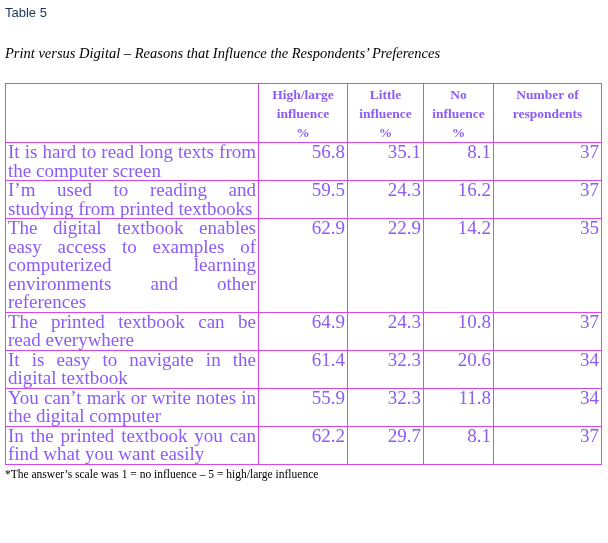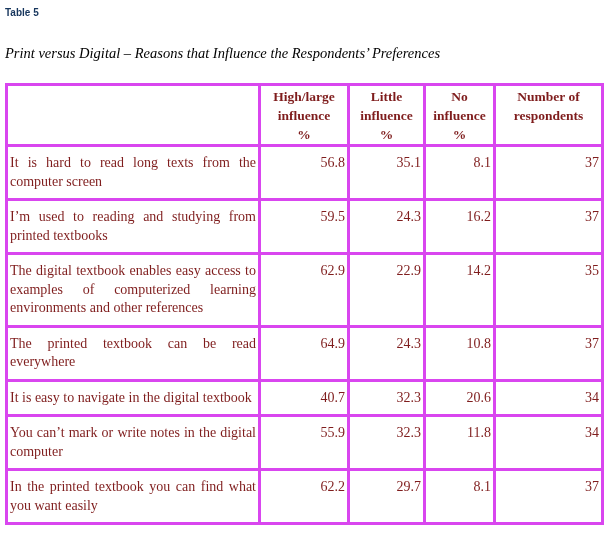--- a/index.html
+++ b/index.html
@@ -13,61 +13,61 @@
     height: 543px;
     background: #ffffff;
     box-sizing: border-box;
     padding: 3px 6px 0 5px;
     overflow: hidden;
     font-family: "Liberation Serif", serif;
     color: #000000;
   }
   .caption {
     font-family: "Liberation Sans", sans-serif;
-    font-weight: bold;
-    font-size: 10px;
+    font-weight: normal;
+    font-size: 13px;
     line-height: 20px;
     color: #17365D;
   }
   .subtitle {
     font-family: "Liberation Serif", serif;
     font-style: italic;
     font-size: 14.5px;
     line-height: 18px;
     margin-top: 21px;
     color: #000000;
   }
   table.data-table {
     border-collapse: collapse;
     table-layout: fixed;
     width: 596px;
     margin-top: 21px;
   }
   table.data-table th,
   table.data-table td {
-    border: 3px solid #d946ef;
+    border: 1px solid #d946ef;
     box-sizing: border-box;
     font-family: "Liberation Serif", serif;
-    color: #7f1d1d;
+    color: #8b5cf6;
   }
   table.data-table th {
     font-weight: bold;
     font-size: 13.5px;
     line-height: 19px;
     text-align: center;
     vertical-align: top;
     white-space: pre-line;
     padding: 1px 2px 0 2px;
     height: 58px;
   }
   table.data-table td {
-    font-size: 14px;
+    font-size: 19px;
     line-height: 18.5px;
     vertical-align: top;
-    padding: 7px 2px;
+    padding: 0 2px;
     margin-left: 40px;
   }
   td.stmt {
     text-align: justify;
     padding: 0 6px 1px 4px;
   }
   td.num {
     text-align: right;
   }
   .footnote {
@@ -134,21 +134,21 @@
         </tr>
         <tr>
           <td class="stmt">The printed textbook can be read everywhere</td>
           <td class="num">64.9</td>
           <td class="num">24.3</td>
           <td class="num">10.8</td>
           <td class="num">37</td>
         </tr>
         <tr>
           <td class="stmt">It is easy to navigate in the digital textbook</td>
-          <td class="num">40.7</td>
+          <td class="num">61.4</td>
           <td class="num">32.3</td>
           <td class="num">20.6</td>
           <td class="num">34</td>
         </tr>
         <tr>
           <td class="stmt">You can’t mark or write notes in the digital computer</td>
           <td class="num">55.9</td>
           <td class="num">32.3</td>
           <td class="num">11.8</td>
           <td class="num">34</td>
@@ -156,14 +156,15 @@
         <tr>
           <td class="stmt">In the printed textbook you can find what you want easily</td>
           <td class="num">62.2</td>
           <td class="num">29.7</td>
           <td class="num">8.1</td>
           <td class="num">37</td>
         </tr>
       </tbody>
   </table>
 
+  <div class="footnote">*The answer’s scale was 1 = no influence – 5 = high/large influence</div>
 
 </div>
 
 </body></html>

